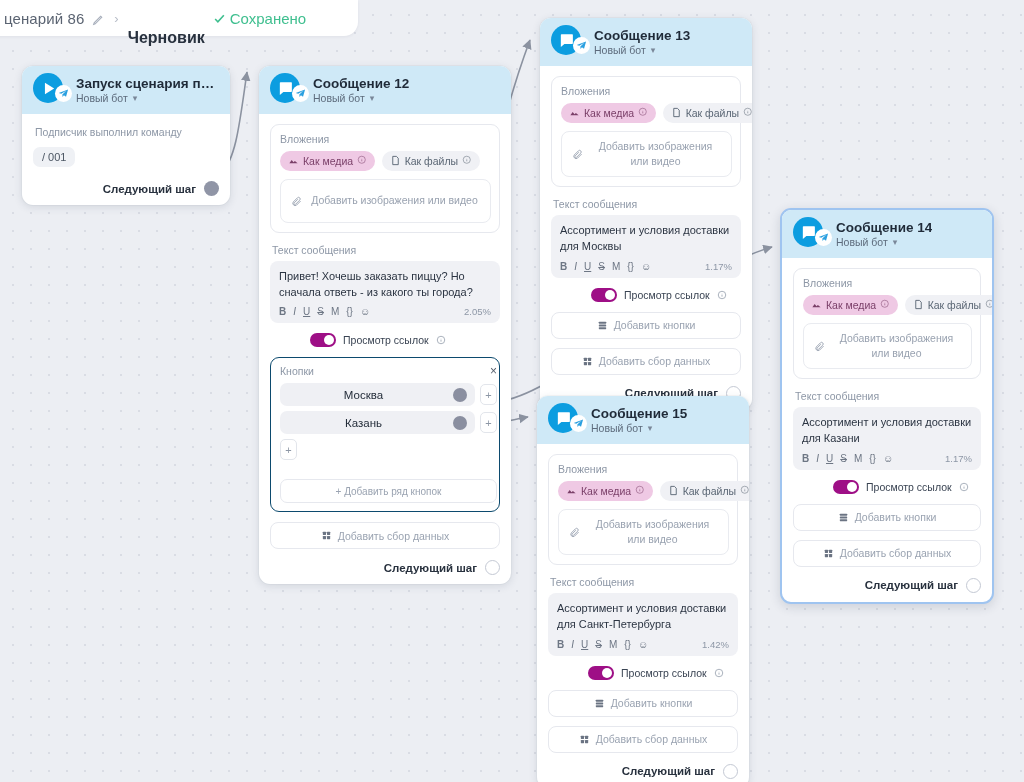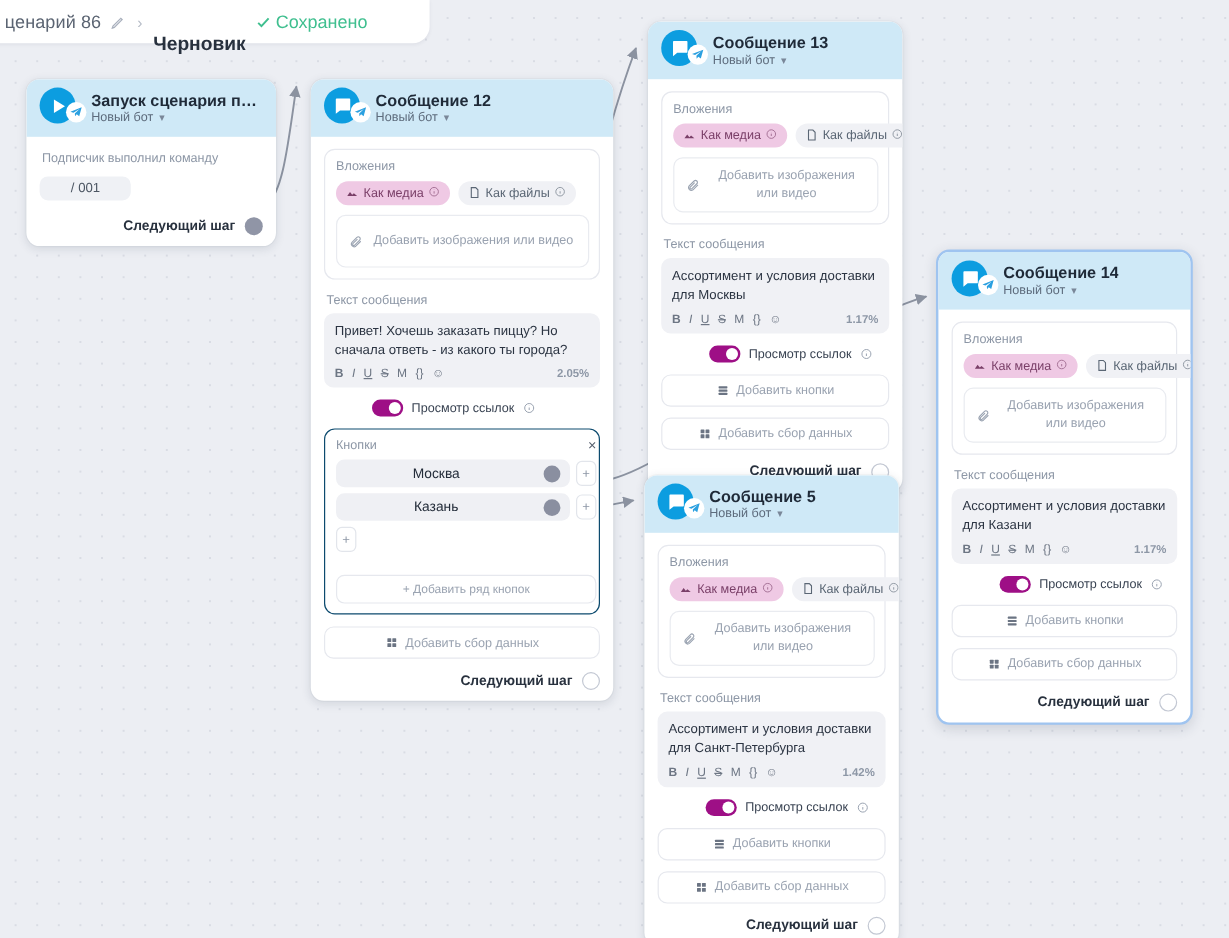--- a/index.html
+++ b/index.html
@@ -80,21 +80,21 @@
   .node-sub { font-size: 10.5px; color: #5d6b7c; display: flex; align-items: center; gap: 5px; }
   .node-sub .caret { color: #7a8799; font-size: 9px; }
 
   .node-body { padding: 10px 11px 9px 11px; }
 
   
   .launch-label { font-size: 10.5px; color: #8d97a6; margin: 2px 0 9px 2px; }
   .cmd-chip {
     display: inline-block; background: #eff1f5; color: #4c5costs;
     color: #4c5663; font-size: 11px; border-radius: 7px;
-    padding: 4px 26px;
+    padding: 4px 9px;
   }
 
   
   .sec-label { font-size: 10.5px; color: #8d97a6; margin: 0 0 5px 2px; }
 
   
   .att-card {
     border: 1px solid #e6e8ee; border-radius: 9px;
     padding: 8px 8px 9px 9px; margin-bottom: 11px;
   }
@@ -121,21 +121,21 @@
   }
 
   
   .msg-box {
     background: #f0f1f5; border-radius: 8px;
     padding: 8px 9px 6px 9px; margin-bottom: 10px;
   }
   .msg-text { font-size: 11px; color: #2b3442; line-height: 1.42; margin-bottom: 6px; }
   .fmt-row { display: flex; align-items: center; gap: 7px; }
   .fmt-row .g { font-size: 10px; color: #6d7embre; color: #6d7684; }
-  .fmt-row .pct { margin-left: auto; font-size: 9.5px; color: #8d97a6; font-weight: bold; }
+  .fmt-row .pct { margin-left: auto; font-size: 9.5px; color: #8d97a6; }
   .fb { font-weight: bold; }
   .fi { font-style: italic; }
   .fu { text-decoration: underline; }
   .fs { text-decoration: line-through; }
 
   
   .tog-row { display: flex; align-items: center; gap: 7px; margin-bottom: 10px; padding-left: 40px; }
   .toggle {
     width: 26px; height: 14px; border-radius: 8px;
     background: #9e0f86; position: relative; flex: none;
@@ -619,21 +619,21 @@
             <path d="M4 3h16a1 1 0 011 1v12a1 1 0 01-1 1H9l-5 4V4a1 1 0 011-1z"></path>
           </svg>
       </div>
       <div class="tg-badge">
         <svg viewBox="0 0 24 24" fill="currentColor">
             <path d="M22 3L1.5 11l5.5 1.8L18 6l-8.5 8.2.4 5.3 3-3.6 4.6 3.4z"></path>
           </svg>
       </div>
     </div>
     <div class="head-txt">
-      <div class="node-title">Сообщение 5</div>
+      <div class="node-title">Сообщение 15</div>
       <div class="node-sub">
         <span>Новый бот</span>
         <span class="caret">▾</span>
       </div>
     </div>
   </div>
   <div class="node-body">
 
     <div class="att-card">
       <div class="att-label">Вложения</div>

